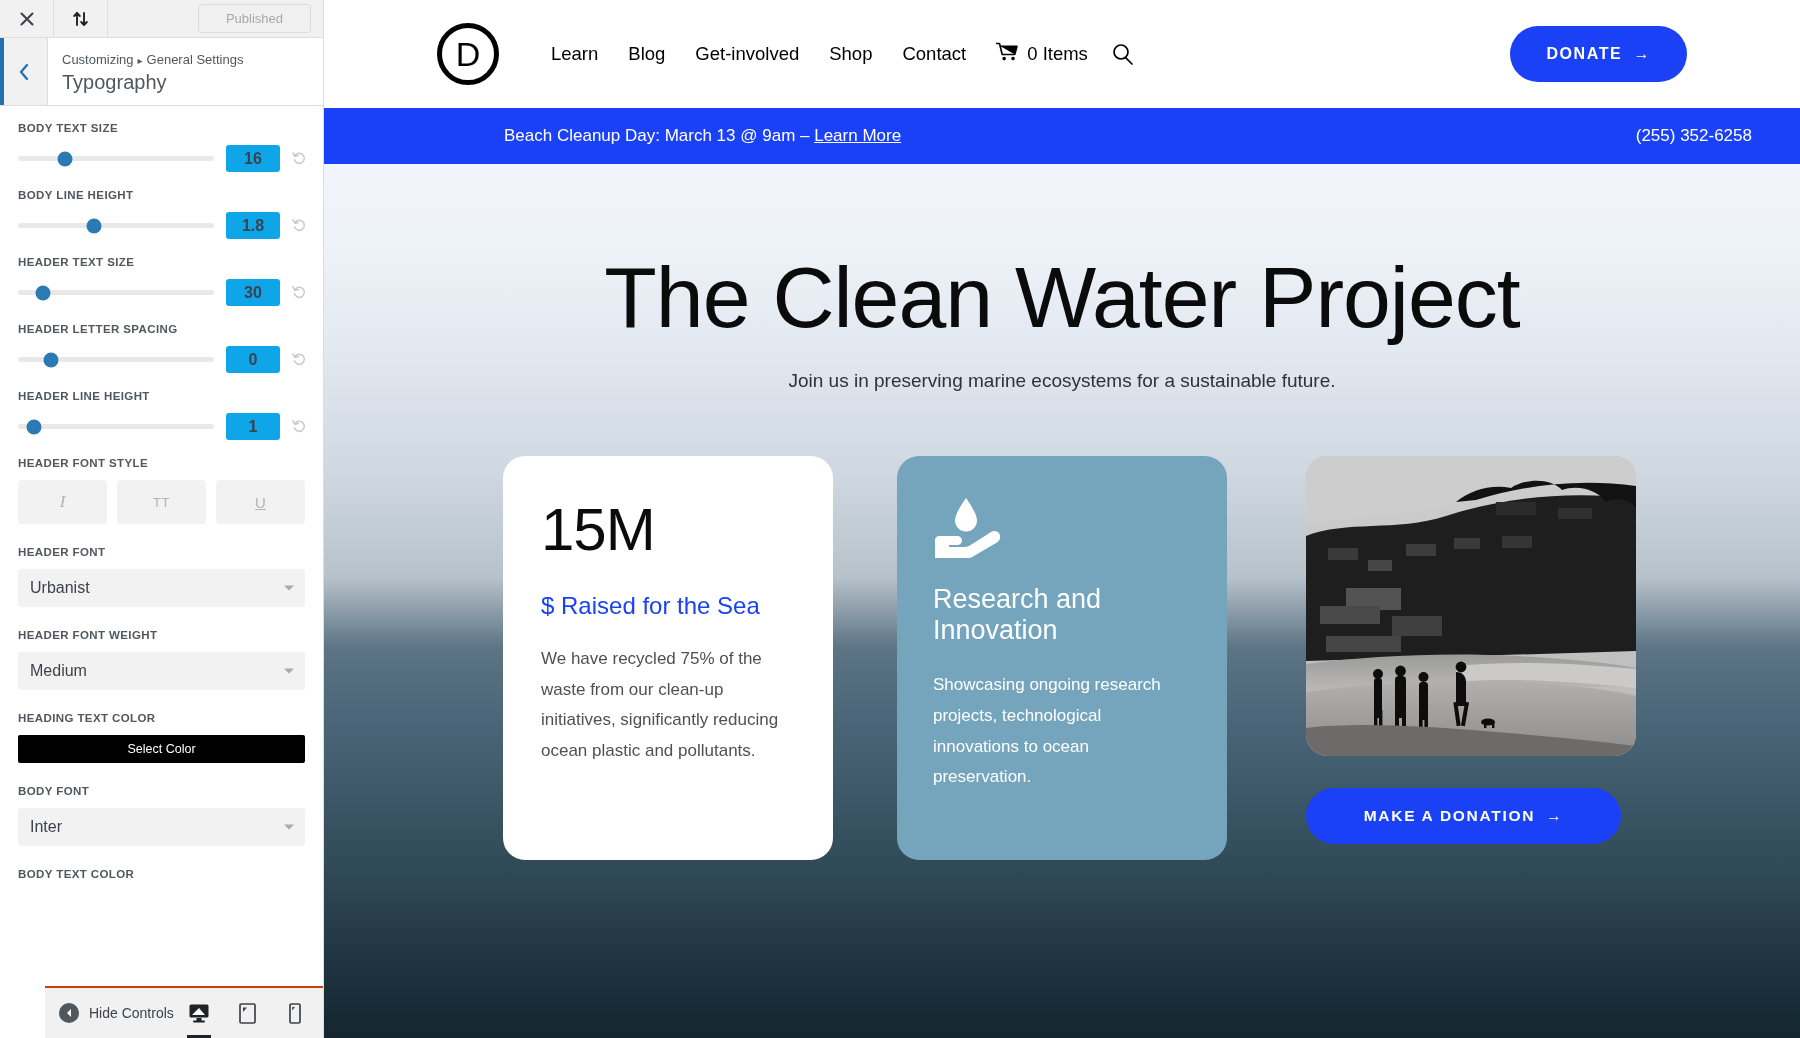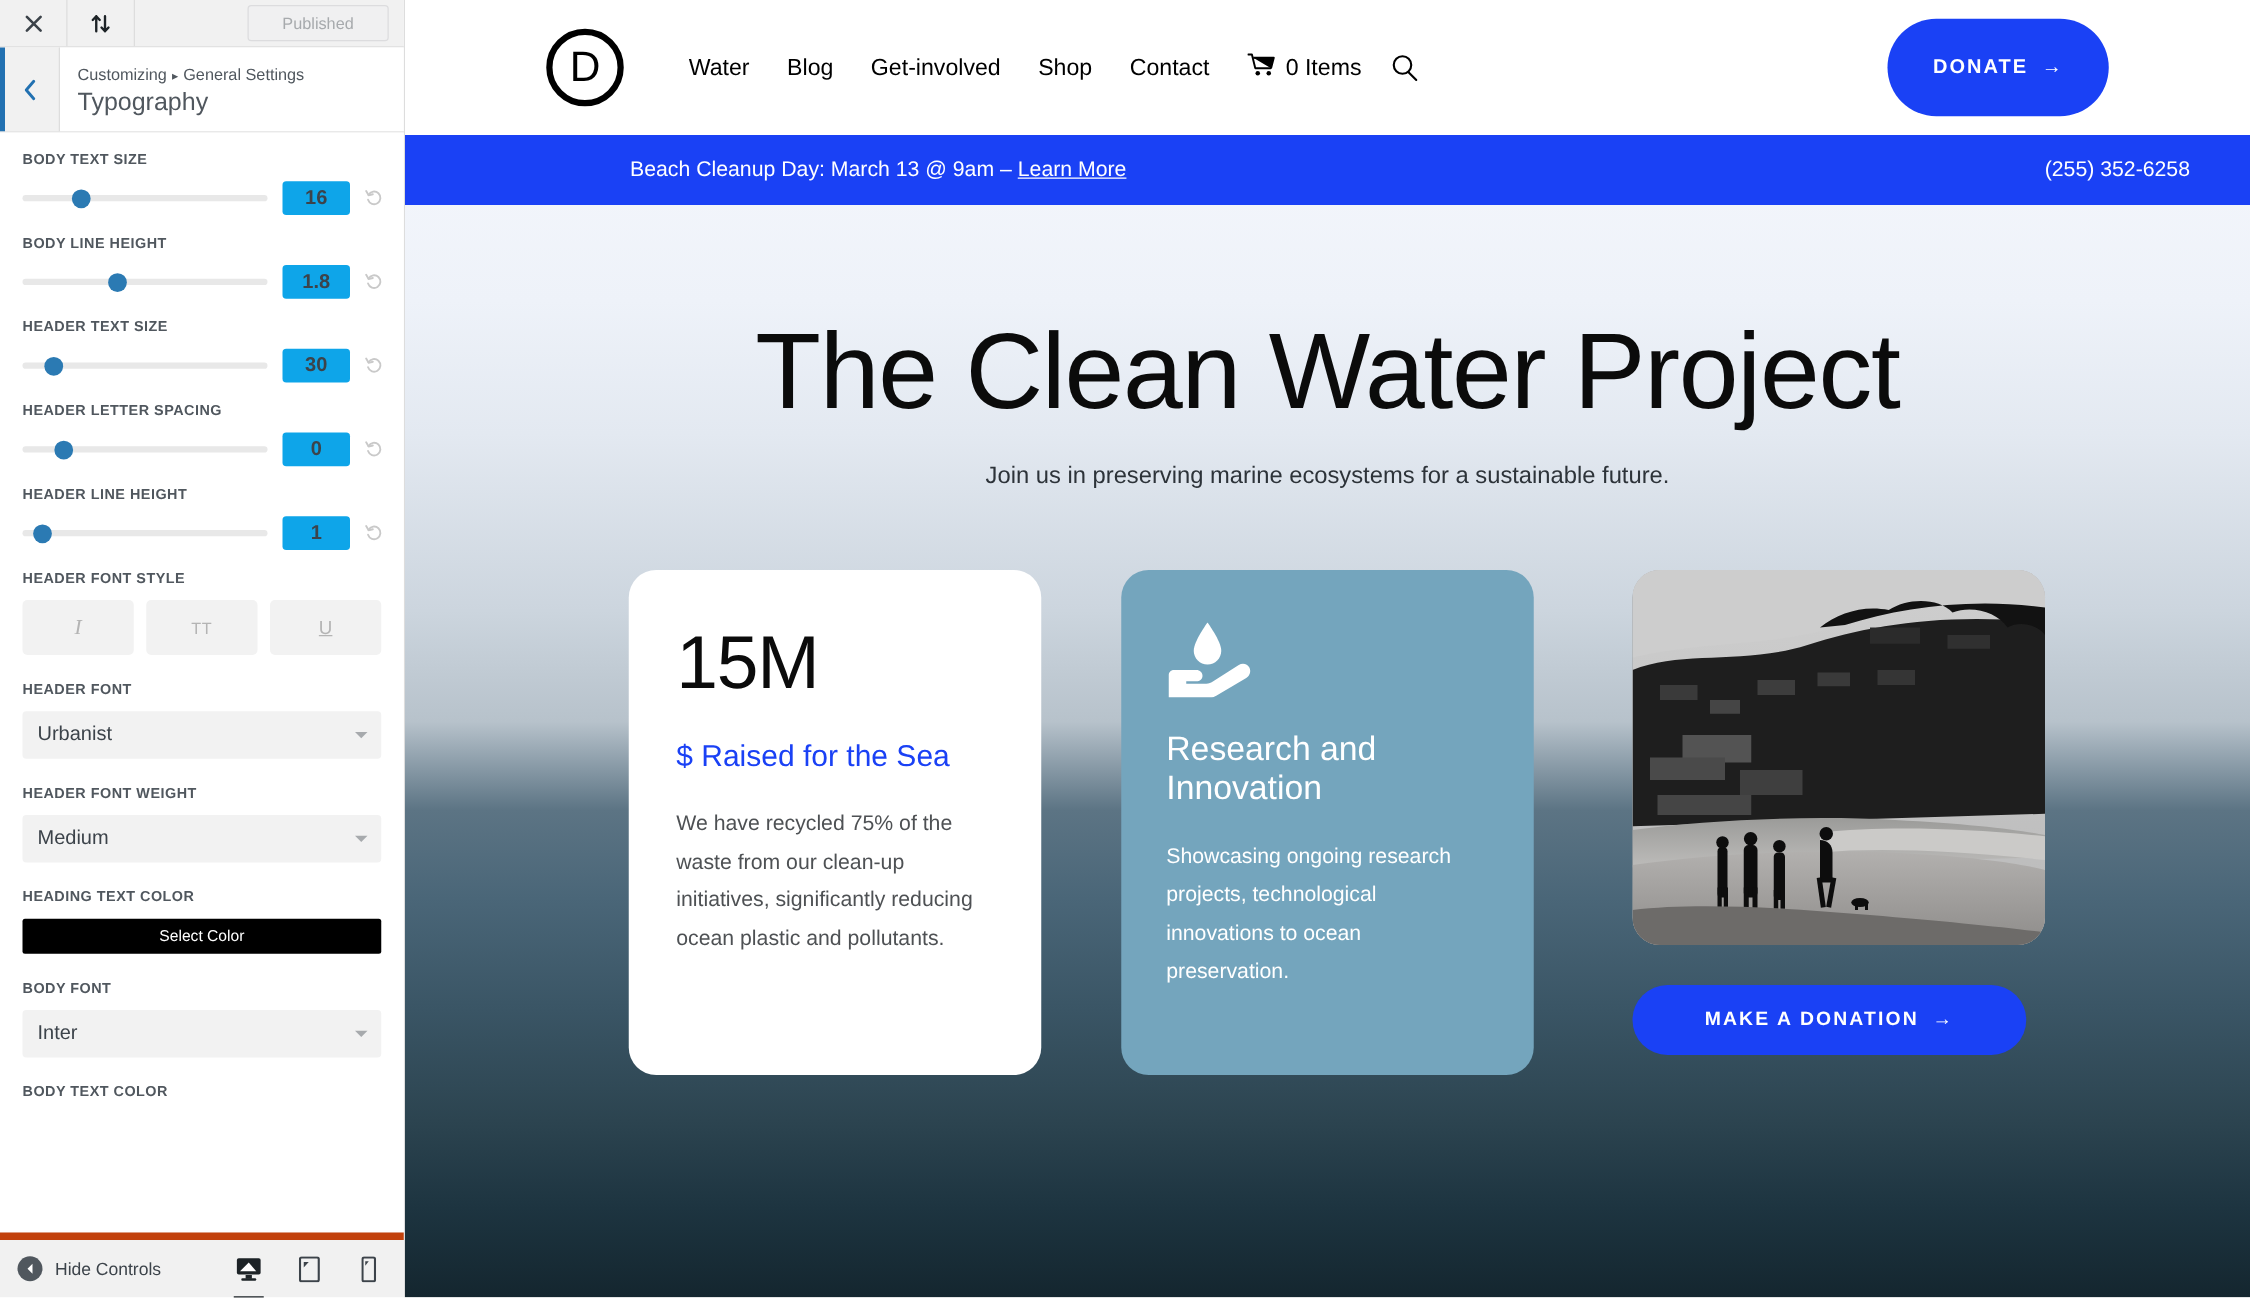--- a/index.html
+++ b/index.html
@@ -114,22 +114,22 @@
   }
   .color-btn {
     height: 28px; background: #000; border-radius: 2px;
     display: flex; align-items: center; justify-content: center;
     color: #fff; font-size: 12.5px; cursor: pointer;
   }
   .ctrl-tight { margin-bottom: 22px; }
 
   .cz-footer {
     height: 52px; flex: 0 0 52px; background: #f1f1f1;
-    border-top: 6px solid #c2410c; display: flex; align-items: center;
-    padding: 0 14px 0 14px; position: relative;
+    border-top: 2px solid #c2410c; display: flex; align-items: center;
+    padding: 0 14px 0 14px; position: relative; margin-left: 45px;
   }
   .hide-controls { display: flex; align-items: center; gap: 10px; cursor: pointer; }
   .hide-circle {
     width: 20px; height: 20px; border-radius: 50%; background: #50575e;
     display: flex; align-items: center; justify-content: center;
   }
   .hide-label { font-size: 14px; color: #3c434a; }
   .device-btns { margin-left: auto; display: flex; align-items: center; gap: 20px; }
   .device-btn {
     width: 28px; height: 32px; display: flex; align-items: center;
@@ -159,21 +159,21 @@
   .nav { display: flex; align-items: center; gap: 0; margin-left: 52px; }
   .nav a {
     font-size: 18.5px; color: #000; text-decoration: none;
     margin-right: 30px; white-space: nowrap;
   }
   .cart-link { display: flex; align-items: center; gap: 8px; font-size: 18.5px; color: #000; cursor: pointer; }
   .search-icon { margin-left: 24px; cursor: pointer; display: flex; align-items: center; }
   .donate-btn {
     margin-left: auto; margin-right: 113px;
     background: #1a41f5; color: #fff; border-radius: 40px;
-    padding: 16px 36px; height: 78px; display: flex; align-items: center;
+    padding: 16px 36px; height: 56px; display: flex; align-items: center;
     gap: 11px; font-size: 16px; font-weight: 700; letter-spacing: 1.6px;
     cursor: pointer; white-space: nowrap;
   }
 
   .announce-bar {
     height: 56px; background: #1a41f5; color: #fff;
     display: flex; align-items: center; position: relative; z-index: 5;
   }
   .announce-text {
     position: absolute; left: 180px; font-size: 17px;
@@ -444,21 +444,21 @@
       </div>
     </div>
 
   </div>
 
   <div id="preview">
 
     <div class="site-header">
       <div class="logo">D</div>
       <nav class="nav">
-        <a href="#">Water</a>
+        <a href="#">Learn</a>
         <a href="#">Blog</a>
         <a href="#">Get-involved</a>
         <a href="#">Shop</a>
         <a href="#">Contact</a>
         <span class="cart-link">
           <span>
             <svg width="23" height="20" viewBox="0 0 23 20">
               <path d="M0.5 1.5 L3.5 1.5 L6.2 12.5 L18.5 12.5" stroke="#000" stroke-width="1.6" fill="none" stroke-linecap="round" stroke-linejoin="round"></path>
               <path d="M4.6 4.2 L21 4.2 L18.8 12.5" stroke="#000" stroke-width="1.6" fill="#000" stroke-linejoin="round"></path>
               <circle cx="8.2" cy="16.6" r="1.8" fill="#000"></circle>

